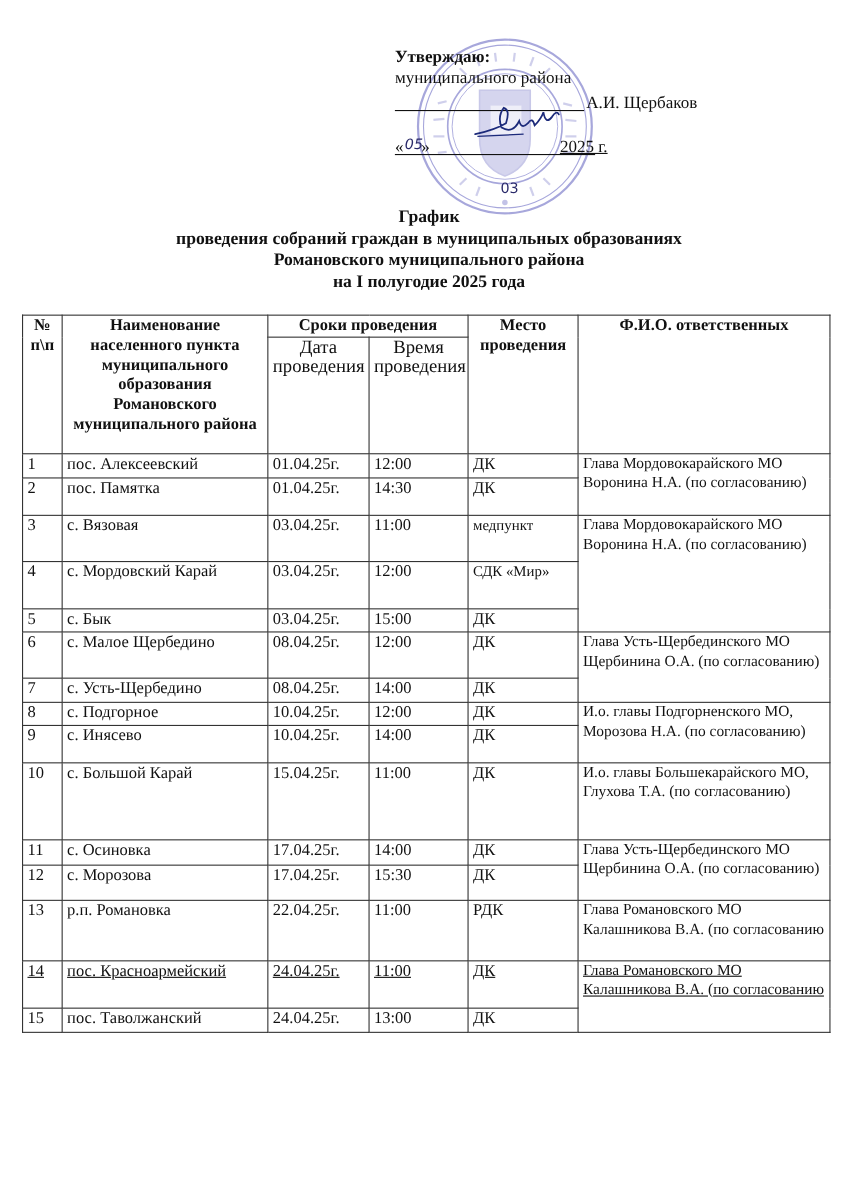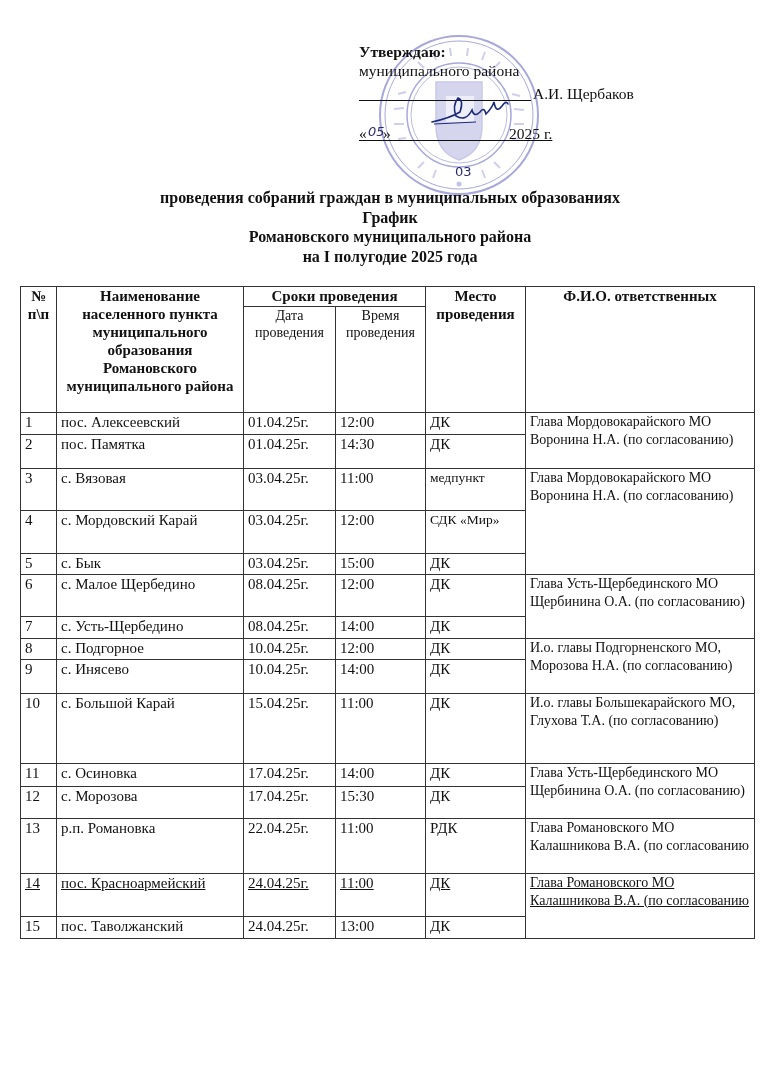--- a/index.html
+++ b/index.html
@@ -39,21 +39,21 @@
     }
 
     table.sched {
       position: absolute; left: 20px; top: 286px; width: 734px;
       border-collapse: collapse; font-size: 15px; table-layout: fixed;
     }
     table.sched td, table.sched th {
       border: 1px solid #333; padding: 0 4px; vertical-align: top; line-height: 18px;
     }
     table.sched th { font-weight: bold; text-align: center; }
-    table.sched th.sub { font-weight: normal; font-size: 14px; line-height: 17px; }
+    table.sched th.sub { font-weight: normal; font-size: 17px; line-height: 17px; }
     table.sched td.resp { font-size: 14px; line-height: 17.5px; }
     table.sched td.place-small { font-size: 13.5px; }
     .h-th1 { height: 20px; }
   </style>
 </head>
 <body>
 
 <svg class="stamp" viewBox="0 0 162 162">
   <g fill="none" stroke="#8a8ad0">
     <circle cx="81" cy="81" r="79" stroke-width="2"></circle>
@@ -104,22 +104,22 @@
     <span class="u"></span>
     <span class="q1">«</span>
     <span class="day">05</span>
     <span class="q2">»</span>
     <span class="month">03</span>
     <span class="year">2025 г.</span>
   </div>
 </div>
 
 <div class="title">
+  <div>График</div>
   <div>проведения собраний граждан в муниципальных образованиях</div>
-  <div>График</div>
   <div>Романовского муниципального района</div>
   <div>на I полугодие 2025 года</div>
 </div>
 
 <table class="sched">
   <colgroup>
     <col style="width:36px">
       <col style="width:187px">
       <col style="width:92px">
     <col style="width:90px">

